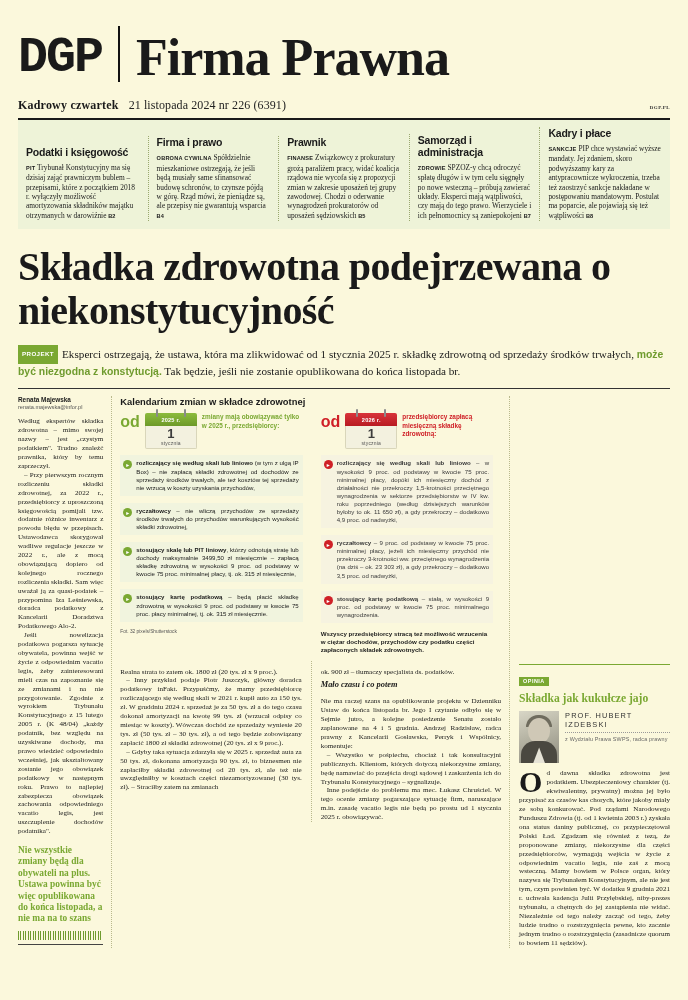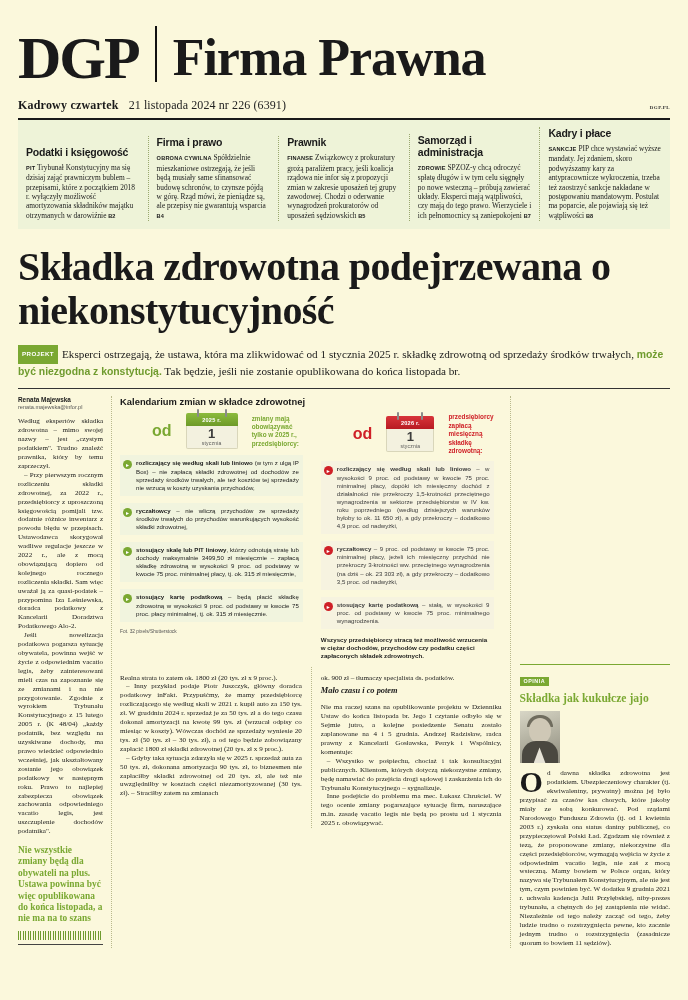--- a/index.html
+++ b/index.html
@@ -9,22 +9,22 @@
     font-family:"Liberation Serif", serif;
     color:#1a1a1a;
     overflow:hidden;
     position:relative;
   }
   .page{width:688px;height:1000px;position:relative;box-sizing:border-box;padding:0 18px;}
 
   
   .masthead{display:flex;align-items:flex-end;padding-top:16px;height:68px;}
   .dgp{
-    font-family:Liberation Serif, serif;
-    font-weight:bold;font-size:60px;line-height:52px;
+    font-family:Liberation Mono, monospace;
+    font-weight:bold;font-size:50px;line-height:52px;
     letter-spacing:-2px;
   }
   .mast-rule{width:2px;background:#111;height:56px;margin:0 16px 2px 16px;}
   .gazeta{
     font-family:"Liberation Serif", serif;
     font-weight:bold;font-size:52px;line-height:52px;letter-spacing:-1px;
   }
   .dateline{
     display:flex;align-items:baseline;gap:10px;
     margin-top:14px;
@@ -97,21 +97,21 @@
 
   
   .col-info{width:440px;padding:0 8px;box-sizing:border-box;}
   .info-title{
     font-family:"Liberation Sans", sans-serif;font-weight:bold;font-size:9.4px;
     margin-bottom:6px;
   }
   .cal-row{display:flex;gap:0;}
   .cal-half{width:50%;box-sizing:border-box;position:relative;padding-right:8px;}
   .cal-half + .cal-half{padding-left:10px;}
-  .cal-head{display:flex;align-items:center;gap:14px;margin-left:32px;}
+  .cal-head{display:flex;align-items:flex-start;gap:5px;}
   .od{font-family:"Liberation Sans", sans-serif;font-weight:bold;font-size:16px;}
   .od.g{color:#7aa832;} .od.r{color:#cf2027;}
   .calendar{width:52px;position:relative;}
   .cal-top{
     height:13px;border-radius:2px 2px 0 0;position:relative;
     display:flex;align-items:center;justify-content:center;
   }
   .cal-top.g{background:linear-gradient(#8cbb3d,#6d9a28);}
   .cal-top.r{background:linear-gradient(#d8343a,#b81b22);}
   .cal-year{
@@ -224,21 +224,21 @@
     <div class="teaser">
       <h3>Podatki i księgowość</h3>
       <p><span class="kicker">PIT</span> <span>Trybunał Konstytucyjny ma się dzisiaj zająć prawniczym bublem – przepisami, które z początkiem 2018 r. wyłączyły możliwość amortyzowania składników majątku otrzymanych w darowiźnie</span> <span class="pg">B2</span></p>
     </div>
     <div class="teaser">
       <h3>Firma i prawo</h3>
       <p><span class="kicker">OBRONA CYWILNA</span> <span>Spółdzielnie mieszkaniowe ostrzegają, że jeśli będą musiały same sfinansować budowę schronów, to czynsze pójdą w górę. Rząd mówi, że pieniądze są, ale przepisy nie gwarantują wsparcia</span> <span class="pg">B4</span></p>
     </div>
     <div class="teaser">
       <h3>Prawnik</h3>
-      <p><span class="kicker">FINANSE</span> <span>Związkowcy z prokuratury grożą paraliżem pracy, jeśli koalicja rządowa nie infor się z propozycji zmian w zakresie uposażeń tej grupy zawodowej. Chodzi o oderwanie wynagrodzeń prokuratorów od uposażeń sędziowskich</span> <span class="pg">B5</span></p>
+      <p><span class="kicker">FINANSE</span> <span>Związkowcy z prokuratury grożą paraliżem pracy, widać koalicja rządowa nie wycofa się z propozycji zmian w zakresie uposażeń tej grupy zawodowej. Chodzi o oderwanie wynagrodzeń prokuratorów od uposażeń sędziowskich</span> <span class="pg">B5</span></p>
     </div>
     <div class="teaser">
       <h3>Samorząd i administracja</h3>
       <p><span class="kicker">ZDROWIE</span> <span>SPZOZ-y chcą odroczyć spłatę długów i w tym celu sięgnęły po nowe wsteczną – próbują zawierać układy. Eksperci mają wątpliwości, czy mają do tego prawo. Wierzyciele i ich pełnomocnicy są zaniepokojeni</span> <span class="pg">B7</span></p>
     </div>
     <div class="teaser">
       <h3>Kadry i płace</h3>
       <p><span class="kicker">SANKCJE</span> <span>PIP chce wystawiać wyższe mandaty. Jej zdaniem, skoro podwyższamy kary za antypracownicze wykroczenia, trzeba też zaostrzyć sankcje nakładane w postępowaniu mandatowym. Postulat ma poparcie, ale pojawiają się też wątpliwości</span> <span class="pg">B8</span></p>
     </div>
   </div>
@@ -364,20 +364,24 @@
       <div class="op-rule"></div>
       <span class="tag-opinia">OPINIA</span>
       <div class="op-title">Składka jak kukułcze jajo</div>
       <div class="op-author">
         <div class="photo">
           <div class="hair"></div>
           <div class="head"></div>
           <div class="body"></div>
           <div class="shirt"></div>
         </div>
+        <div>
+          <div class="op-name">PROF. HUBERT IZDEBSKI</div>
+          <div class="op-role">z Wydziału Prawa SWPS, radca prawny</div>
+        </div>
       </div>
       <div class="op-body">
         <span class="dropcap">O</span><span>d dawna składka zdrowotna jest podatkiem. Ubezpieczeniowy charakter (tj. ekwiwalentny, prywatny) można jej było przypisać za czasów kas chorych, które jakoby miały ze sobą konkurować. Pod rządami Narodowego Funduszu Zdrowia (tj. od 1 kwietnia 2003 r.) zyskała ona status daniny publicznej, co przypieczętował Polski Ład. Zgadzam się również z tezą, że proponowane zmiany, niekorzystne dla części przedsiębiorców, wymagają wejścia w życie z odpowiednim vacatio legis, nie zaś z mocą wsteczną. Mamy bowiem w Polsce organ, który nazywa się Trybunałem Konstytucyjnym, ale nie jest tym, czym powinien być. W dodatku 9 grudnia 2021 r. uchwała kadencja Julii Przyłębskiej, niby-prezes trybunału, a chętnych do jej zastąpienia nie widać. Niezależnie od tego należy zacząć od tego, żeby ludzie trudno o rozstrzygnięcia pewne, kto zacznie jednym trudno o rozstrzygnięcia (zasadnicze quorum to bowiem 11 sędziów).</span>
       </div>
     </div>
 
   </div>
 </div>
 
 </body></html>

